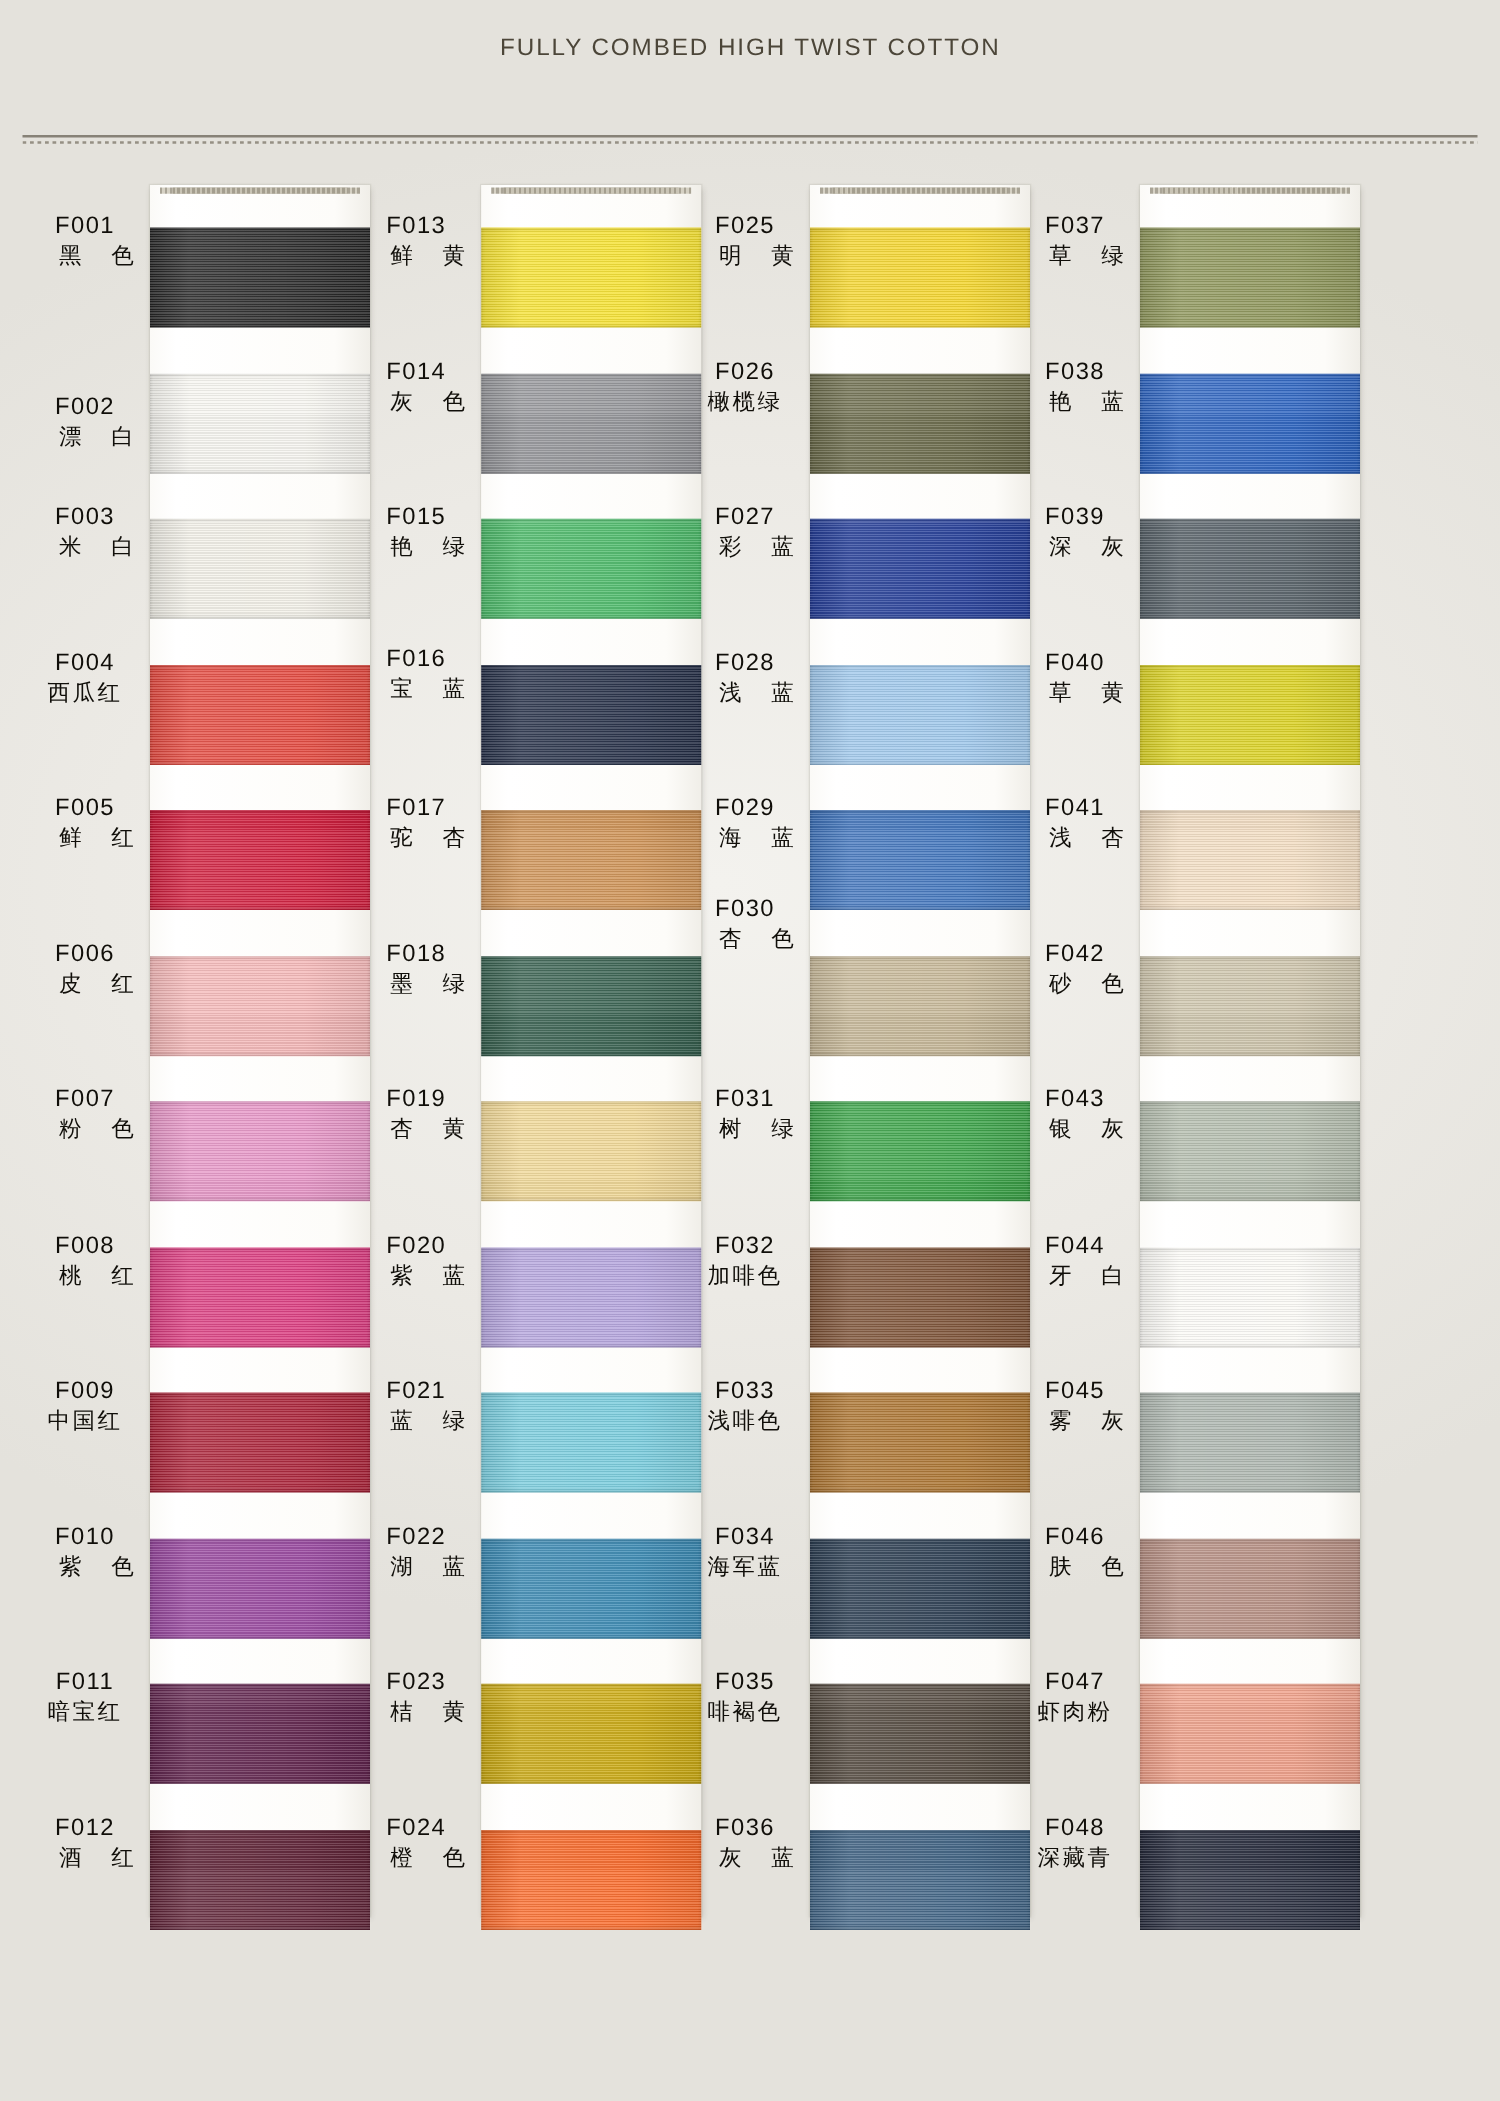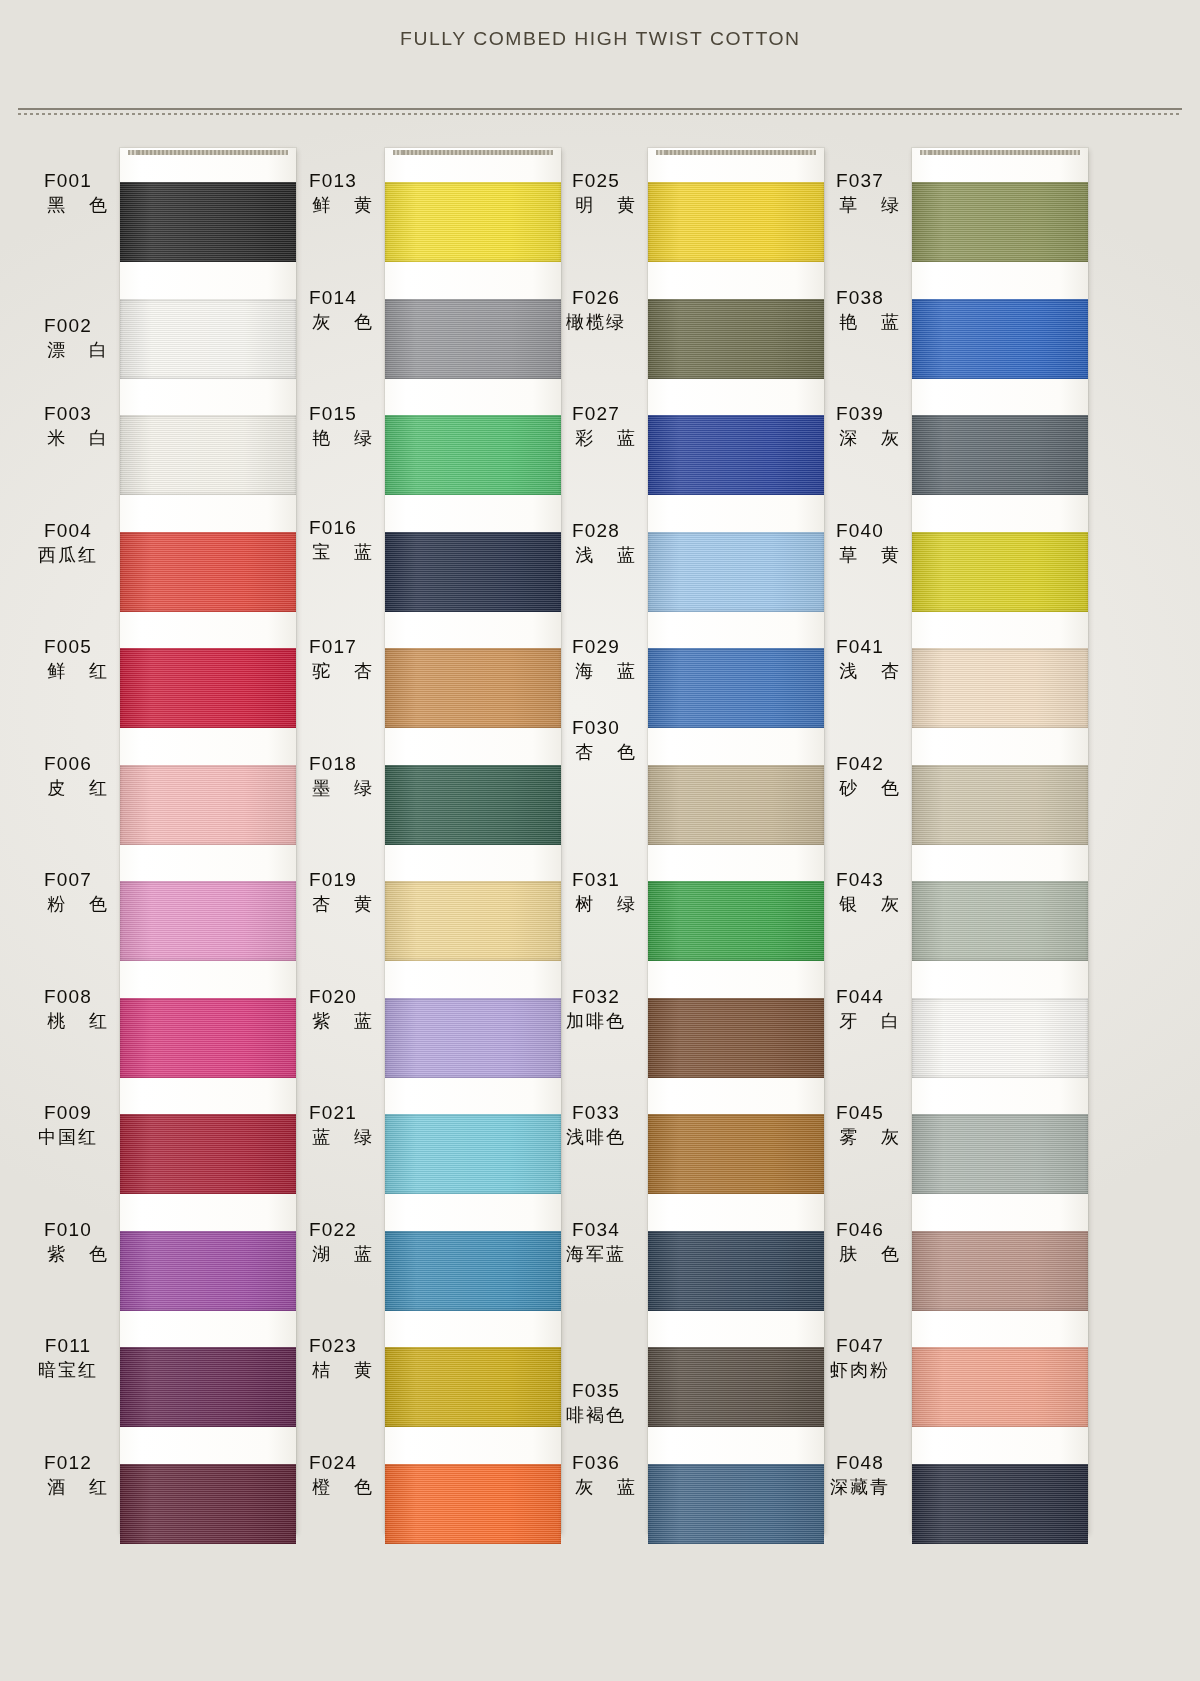--- a/index.html
+++ b/index.html
@@ -321,21 +321,21 @@
             <div class="name">加啡色</div>
           </div>
           <div class="label" style="top: 981px;">
             <div class="code">F033</div>
             <div class="name">浅啡色</div>
           </div>
           <div class="label" style="top: 1097.5px;">
             <div class="code">F034</div>
             <div class="name">海军蓝</div>
           </div>
-          <div class="label" style="top: 1214px; margin-top: 45px;">
+          <div class="label" style="top: 1214px;">
             <div class="code">F035</div>
             <div class="name">啡褐色</div>
           </div>
           <div class="label" style="top: 1330.5px;">
             <div class="code">F036</div>
             <div class="name n2">灰 蓝</div>
           </div>
         </div>
         <div class="card right">
           <div class="card-pin tl"></div>

